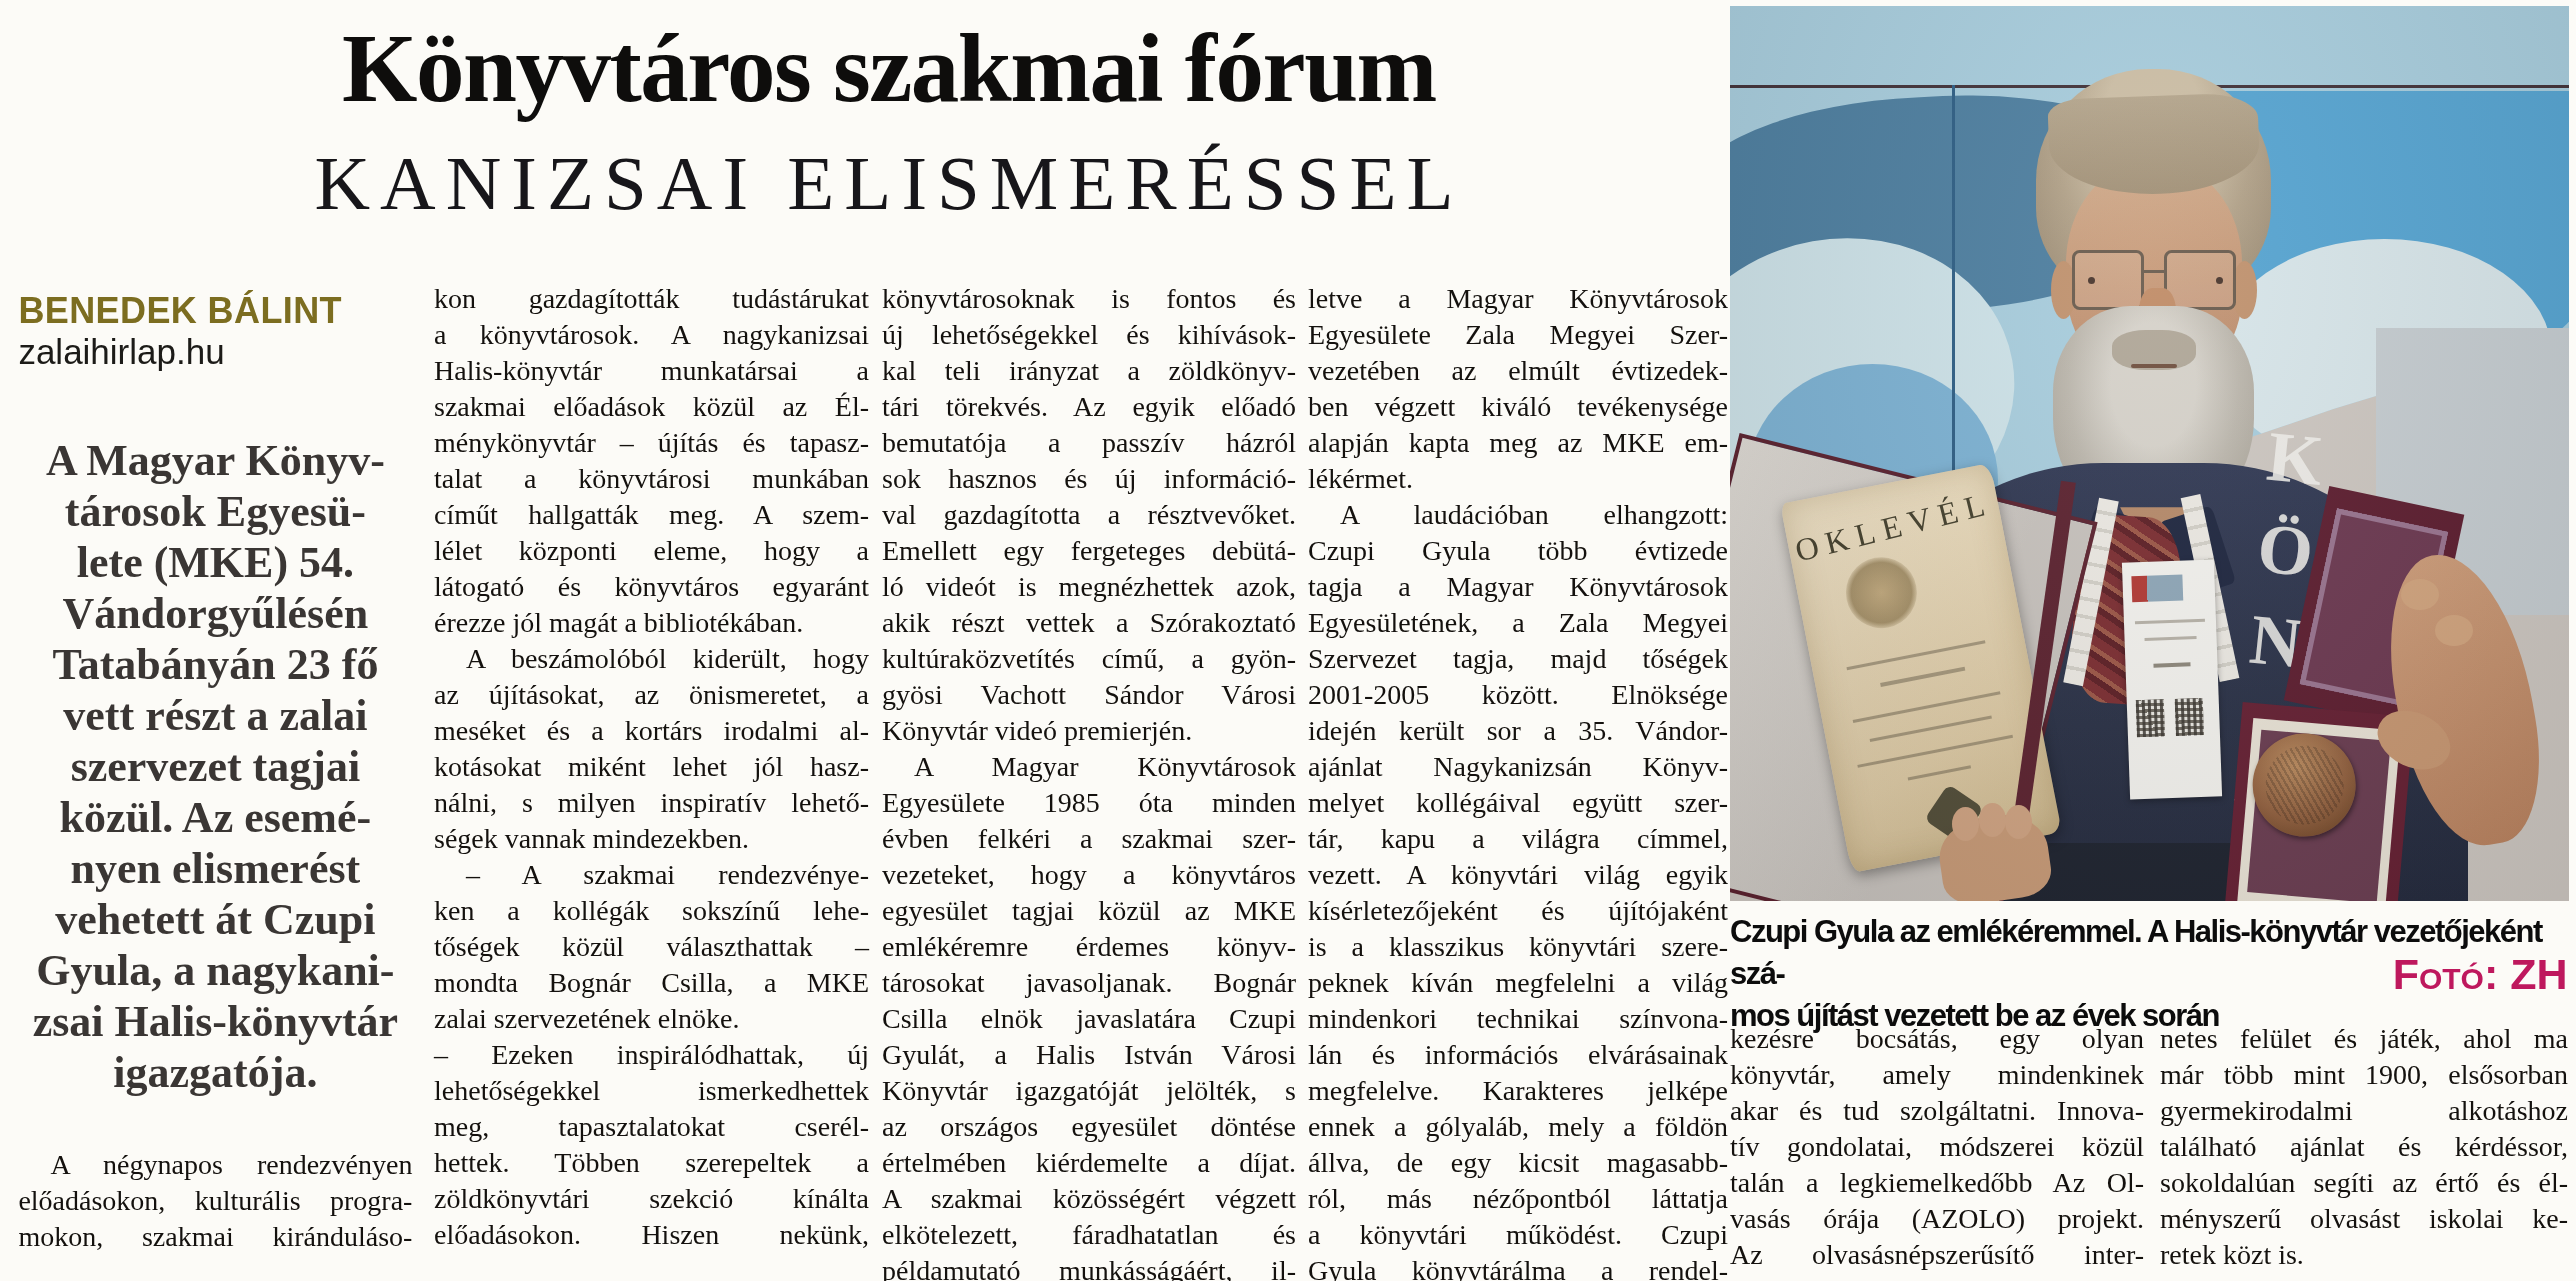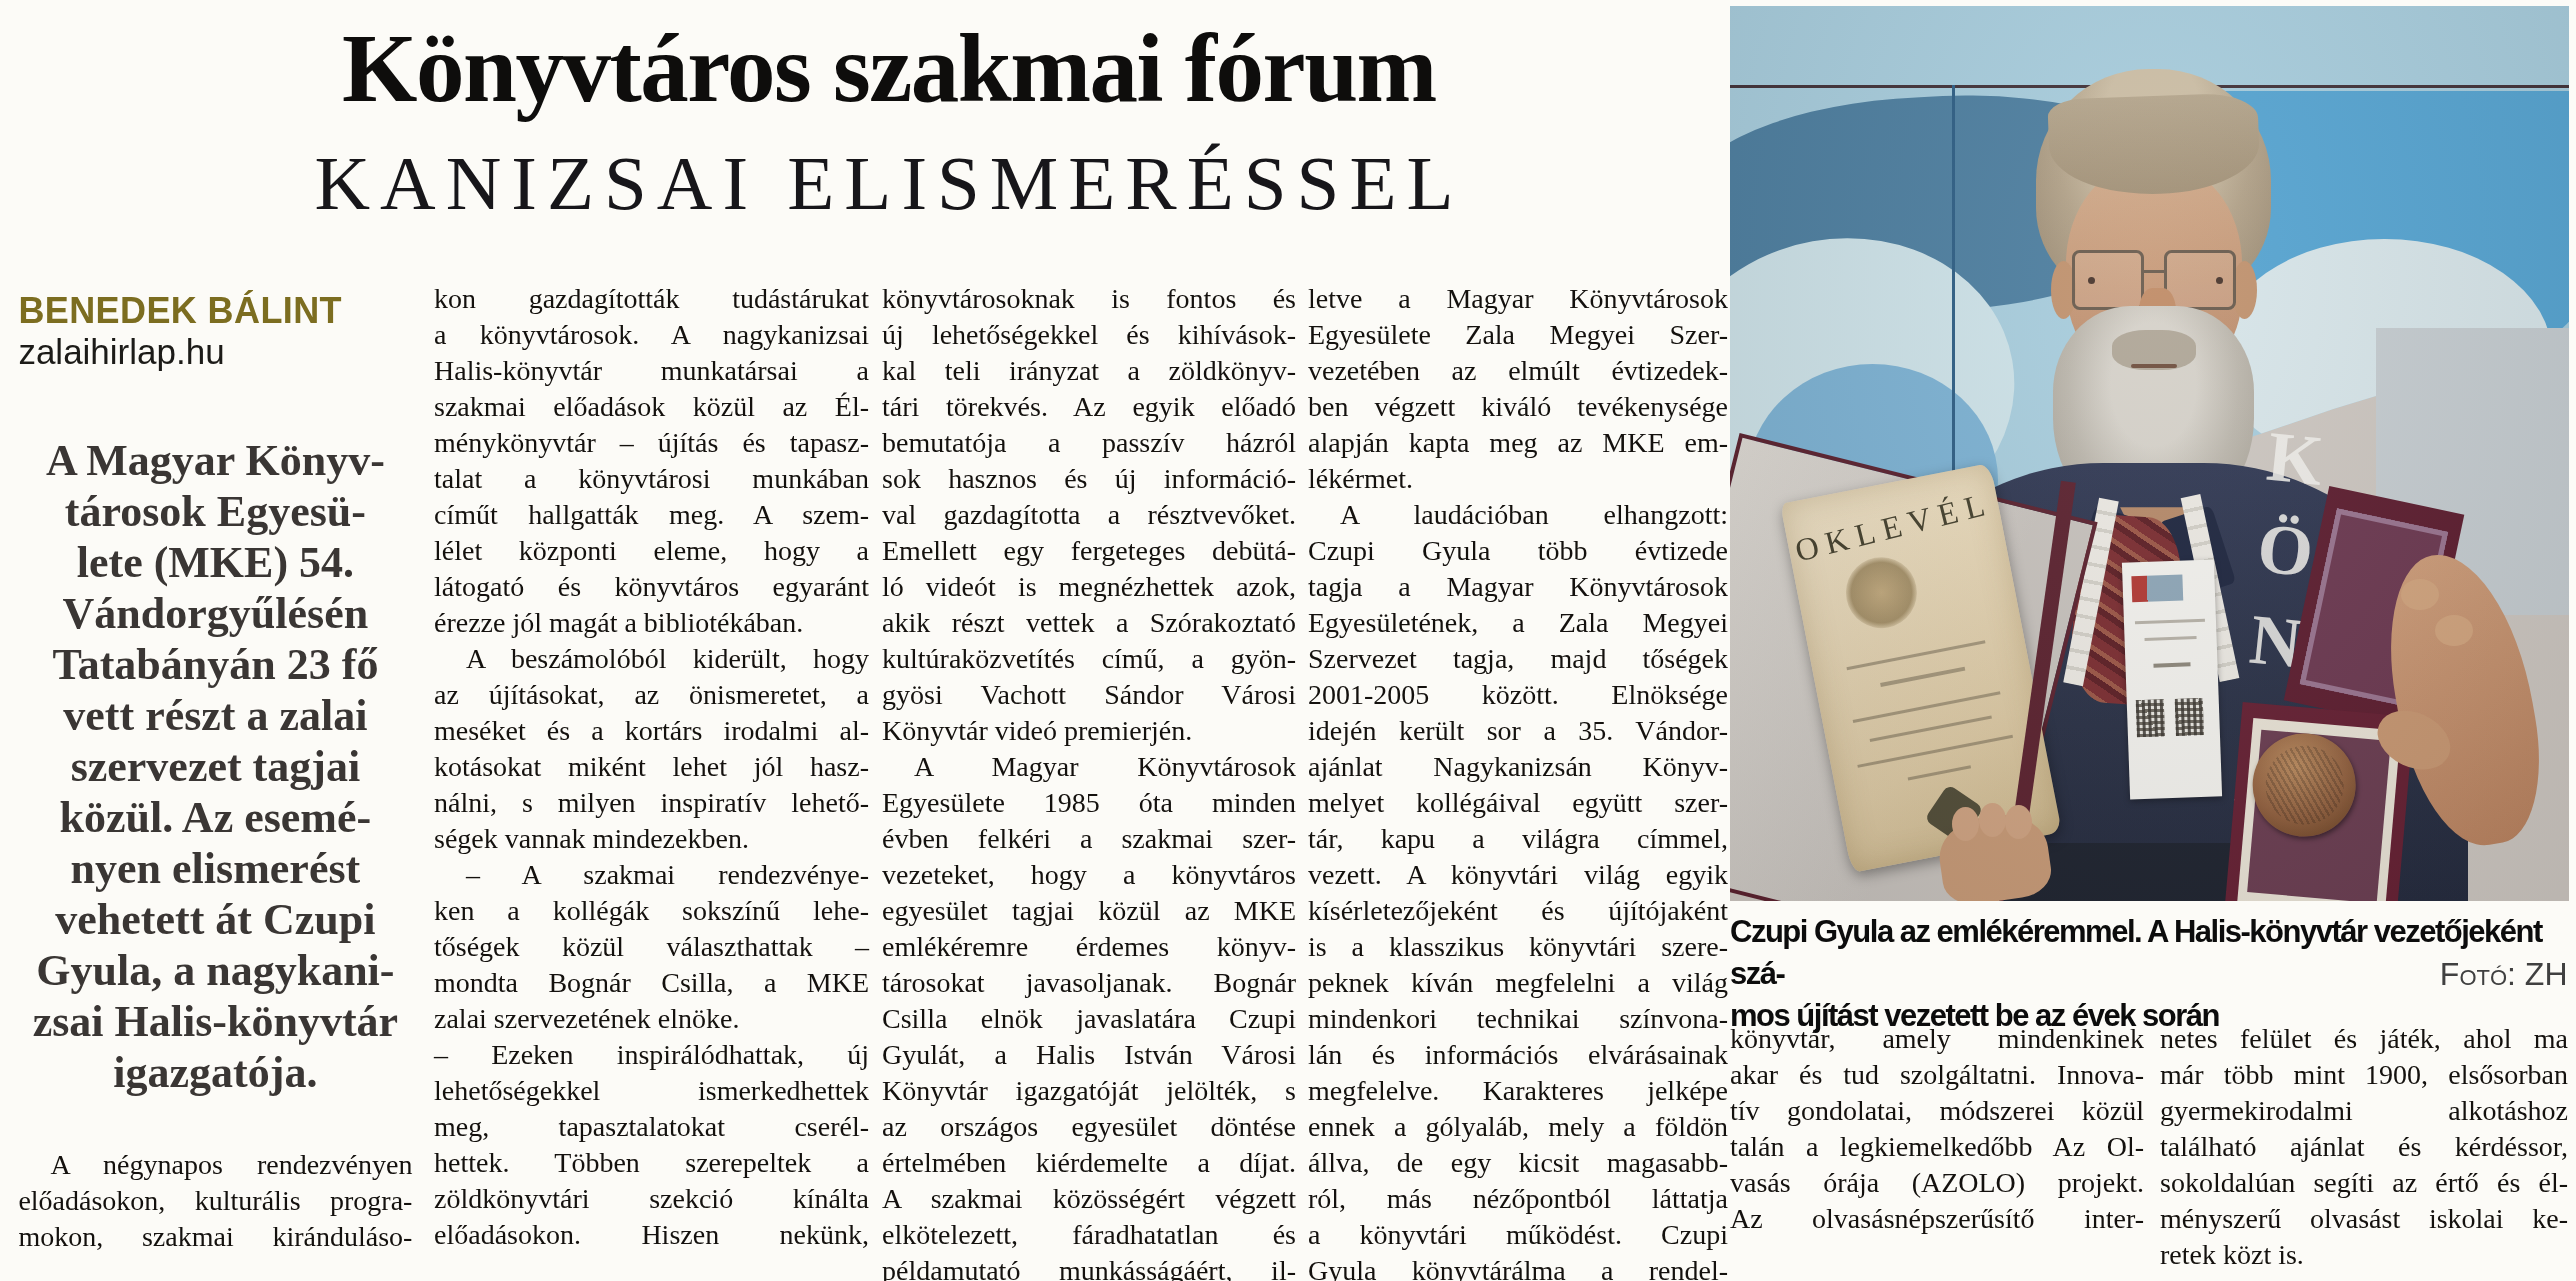--- a/index.html
+++ b/index.html
@@ -36,22 +36,22 @@
   .c1{left:18.4px;  top:1147px; width:394px;}
   .c2{left:434px; top:281px;  width:435px;}
   .c3{left:882px;top:281px;  width:414px;}
   .c4{left:1308px;top:281px;  width:420px;}
   .c5{left:1730px;top:1021px; width:414px;}
   .c6{left:2160px;top:1021px; width:408px;}
   
   .caption{position:absolute; left:1730px; top:911px; width:839px;
     font-family:"Liberation Sans","DejaVu Sans",sans-serif;
     font-weight:bold; font-size:31px; line-height:42px; letter-spacing:-1.5px; color:#0c0c0c;}
-  .photo-credit{position:absolute; right:1.5px; top:42px; font-weight:400;
-    font-variant:small-caps; letter-spacing:0; font-size:32px; color:#404040;}
+  .photo-credit{position:absolute; right:1.5px; top:42px; font-weight:700;
+    font-variant:small-caps; letter-spacing:0; font-size:43px; color:#be185d;}
   
   .photo{position:absolute; left:1730px; top:6.1px; width:839px; height:895px;
     background:#cdc7c1; overflow:hidden;}
   .photo *{position:absolute;}
   .mural{left:0; top:0; width:100%; height:100%;
     background:#a8cddd;
     clip-path:polygon(0 0,100% 0,100% 37%,72% 45%,50% 52%,24% 62%,0 73%);}
   .m-dark1{left:-6%; top:10%; width:62%; height:24%; background:#4e7fa0; border-radius:45% 55% 50% 40%; transform:rotate(-4deg);}
   .m-bright{left:56%; top:9.5%; width:46%; height:30%; background:#57a5d2; border-radius:0 0 30% 55%;}
   .m-pale1{left:-8%; top:26%; width:42%; height:34%; background:#cde2e8; border-radius:50%; transform:rotate(-10deg);}
@@ -279,20 +279,21 @@
       <div class="ln">mindenkori technikai színvona-</div>
       <div class="ln">lán és információs elvárásainak</div>
       <div class="ln">megfelelve. Karakteres jelképe</div>
       <div class="ln">ennek a gólyaláb, mely a földön</div>
       <div class="ln">állva, de egy kicsit magasabb-</div>
       <div class="ln">ról, más nézőpontból láttatja</div>
       <div class="ln">a könyvtári működést. Czupi</div>
       <div class="ln">Gyula könyvtárálma a rendel-</div>
     </div>
   <div class="bodycol c5">
+      <div class="ln">kezésre bocsátás, egy olyan</div>
       <div class="ln">könyvtár, amely mindenkinek</div>
       <div class="ln">akar és tud szolgáltatni. Innova-</div>
       <div class="ln">tív gondolatai, módszerei közül</div>
       <div class="ln">talán a legkiemelkedőbb Az Ol-</div>
       <div class="ln">vasás órája (AZOLO) projekt.</div>
       <div class="ln">Az olvasásnépszerűsítő inter-</div>
     </div>
   <div class="bodycol c6">
       <div class="ln">netes felület és játék, ahol ma</div>
       <div class="ln">már több mint 1900, elsősorban</div>

